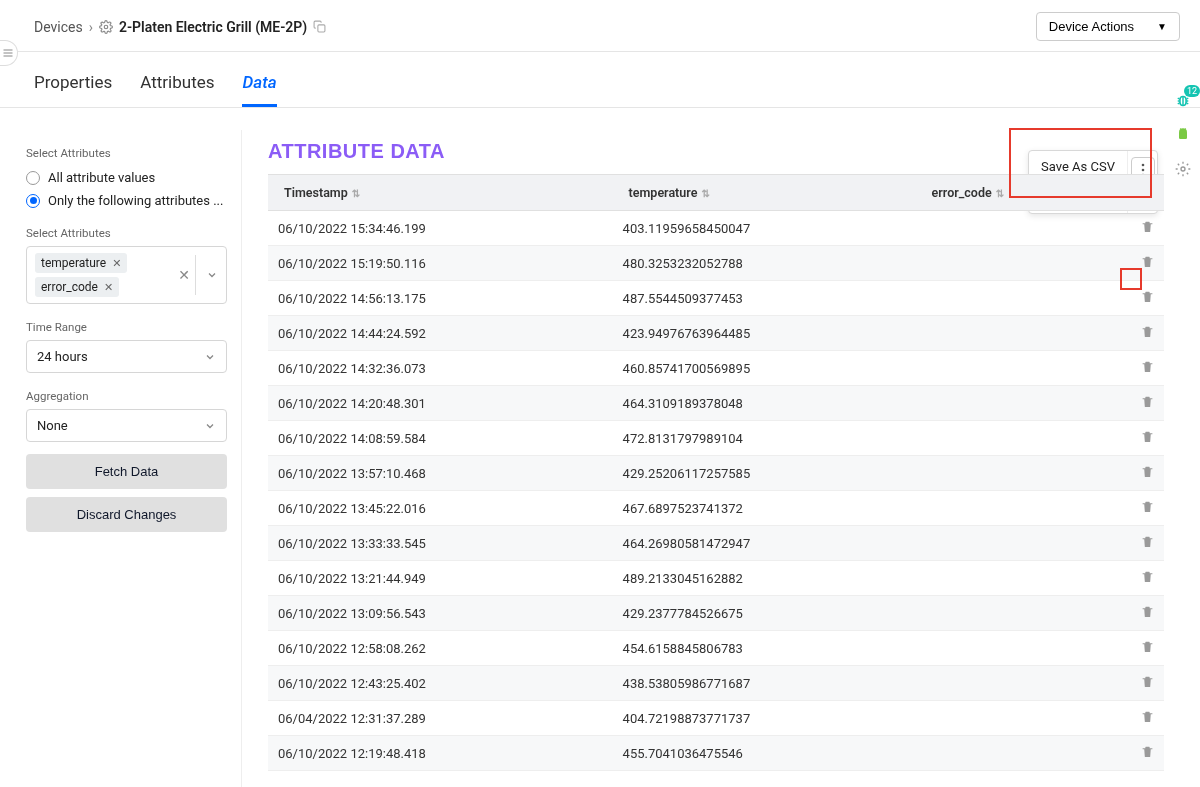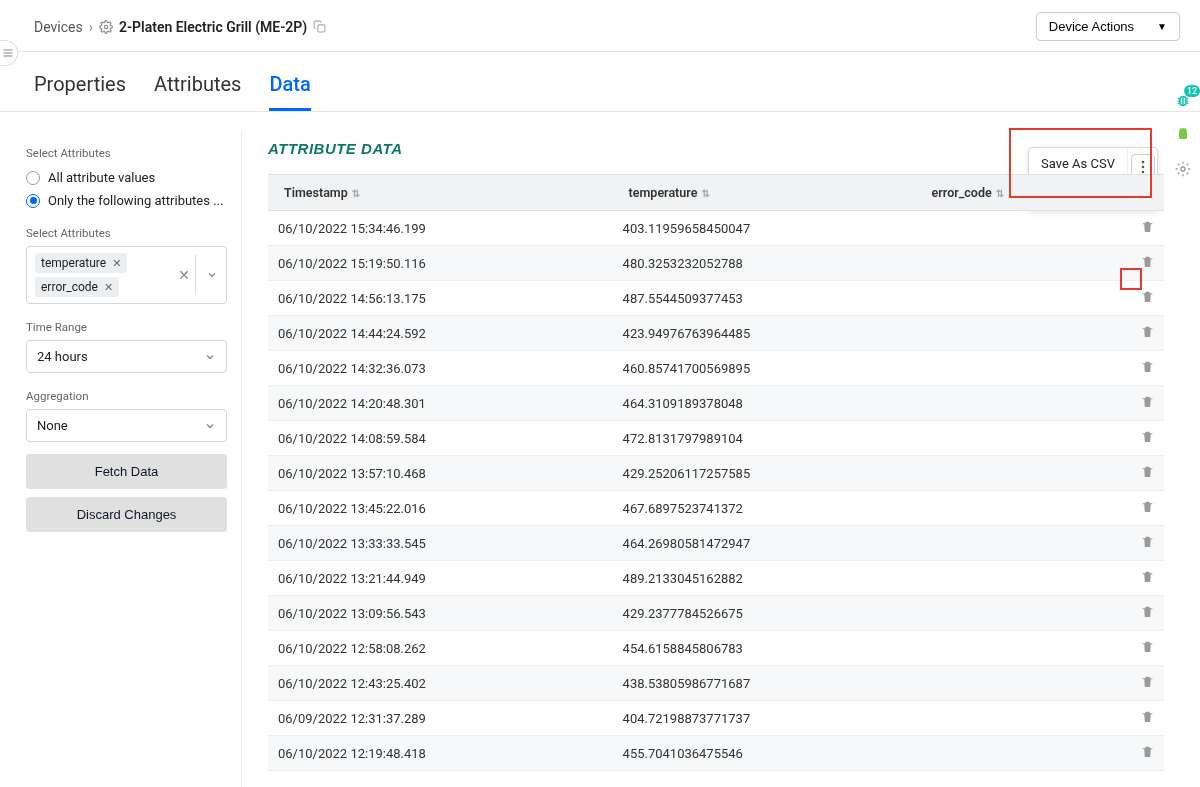--- a/index.html
+++ b/index.html
@@ -4,41 +4,41 @@
 <style>
   * { box-sizing: border-box; margin: 0; padding: 0; }
   body { font-family: -apple-system, BlinkMacSystemFont, "Segoe UI", Roboto, Arial, sans-serif; font-size: 13px; color: #222; background:#fff; width:1200px; height:787px; position:relative; overflow:hidden;}
   .header { display:flex; align-items:center; justify-content:space-between; padding: 12px 20px 10px 34px; border-bottom:1px solid #e5e5e5; }
   .bc { display:flex; align-items:center; gap:6px; font-size:14px; color:#555;}
   .bc .chev { color:#888; }
   .bc .device { color:#222; font-weight:600; display:flex; align-items:center; gap:6px;}
   .device-actions { border:1px solid #ccc; border-radius:4px; padding:6px 12px; font-size:13px; background:#fff; display:flex; align-items:center; gap:23px; cursor:pointer;}
   .toggle-handle { position:absolute; left:-2px; top:40px; width:20px; height:26px; border:1px solid #ddd; border-left:none; border-radius:0 14px 14px 0; display:flex; align-items:center; justify-content:center; color:#888; background:#fff;}
   .tabsbar { display:flex; gap:28px; padding: 0 34px; border-bottom:1px solid #e5e5e5; margin-top:6px;}
-  .tab { padding: 14px 0 12px 0; font-size:20px; color:#333; cursor:pointer; border-bottom:3px solid transparent;}
-  .tab.active { color:#0066ff; border-bottom-color:#0066ff; font-weight:500;}
+  .tab { padding: 14px 0 12px 0; font-size:17px; color:#333; cursor:pointer; border-bottom:3px solid transparent;}
+  .tab.active { color:#0066ff; border-bottom-color:#0066ff; font-weight:500;font-style:italic;}
   .content { display:flex; position:absolute; top:130px; bottom:0; left:0; right:36px;}
   .sidebar { width:242px; padding: 10px 14px 10px 26px; border-right:1px solid #eee; overflow:auto;}
   .sec-label { font-size:11.5px; color:#666; margin-top:6px; margin-bottom:6px;}
   .radio-item { display:flex; align-items:center; gap:8px; font-size:13px; padding:4px 0; cursor:pointer;}
   .radio { width:14px; height:14px; border:1.5px solid #999; border-radius:50%; display:inline-flex; align-items:center; justify-content:center;}
   .radio.checked { border-color:#0066ff;}
   .radio.checked::after { content:""; width:7px; height:7px; background:#0066ff; border-radius:50%; }
   .attr-select { border:1px solid #d6d6d6; border-radius:4px; padding:6px 8px; margin-top:6px; position:relative; min-height:44px; display:flex; align-items:center; flex-wrap:wrap; gap:4px;}
   .chip { background:#eceff1; border-radius:3px; padding:3px 6px; font-size:12px; display:inline-flex; align-items:center; gap:6px;}
   .chip .x { color:#666; font-size:11px; cursor:pointer;}
   .clr { position:absolute; right:36px; top:50%; transform:translateY(-50%); color:#888; font-size:14px; cursor:pointer;}
   .divider { position:absolute; right:30px; top:8px; bottom:8px; width:1px; background:#ddd;}
   .dd { position:absolute; right:8px; top:50%; transform:translateY(-50%); color:#888;}
   .select { border:1px solid #d6d6d6; border-radius:4px; padding:8px 10px; margin-top:4px; display:flex; justify-content:space-between; align-items:center; cursor:pointer; font-size:13px;}
   .select .ch { color:#888;}
   .btn { width:100%; padding:10px; border-radius:4px; border:none; background:#e0e0e0; color:#0f172a; font-size:13px; margin-top:12px; cursor:default;}
   .main { flex:1; padding: 10px 0 0 26px; overflow:hidden; position:relative;}
   .main-hd { display:flex; align-items:center; justify-content:space-between; padding-right:6px;}
-  .title { font-family: "Arial Black", Arial, sans-serif; font-weight:900; letter-spacing:0.5px; font-size:15px; color:#0f766e; text-transform:uppercase;font-style:italic;}
+  .title { font-family: "Arial Black", Arial, sans-serif; font-weight:900; letter-spacing:0.5px; font-size:20px; color:#8b5cf6; text-transform:uppercase;}
   .menu-wrap { position:relative; }
   .kebab { width:24px; height:26px; border:1px solid #ccc; border-radius:4px; display:flex; align-items:center; justify-content:center; cursor:pointer; background:#fff;}
   .popup { position:absolute; top:-2px; right:0; background:#fff; border:1px solid #d8d8d8; border-radius:4px; box-shadow:0 2px 6px rgba(0,0,0,0.1); min-width:126px; display:flex; padding:0;}
   .popup-items{ flex:1;}
   .popup .item { padding:8px 12px; font-size:13px; cursor:pointer; white-space:nowrap;}
   .popup .item.danger { color:#d9362b;}
   .popup .kebab-col { width:30px; border-left:1px solid #eee; display:flex; align-items:flex-start; justify-content:center; padding-top:6px;}
   .hl-red { position:absolute; border:2px solid #e63a2c; pointer-events:none;}
   .tbl-wrap { margin-top:8px; border-top:1px solid #e0e0e0; overflow:auto; position:absolute; top:36px; left:26px; right:0; bottom:0;}
   table { width:100%; border-collapse:collapse; font-size:13px;}
@@ -289,21 +289,21 @@
             </tr>
             <tr>
               <td>06/10/2022 12:43:25.402</td>
               <td>438.53805986771687</td>
               <td></td>
               <td class="del"><span class="trash"><svg width="13" height="13" viewBox="0 0 24 24" fill="#9a9a9a">
                     <path d="M3 6h18v2H3zM8 6V4a1 1 0 0 1 1-1h6a1 1 0 0 1 1 1v2M6 8l1 13a1 1 0 0 0 1 1h8a1 1 0 0 0 1-1l1-13"></path>
                   </svg></span></td>
             </tr>
             <tr>
-              <td>06/09/2022 12:31:37.289</td>
+              <td>06/04/2022 12:31:37.289</td>
               <td>404.72198873771737</td>
               <td></td>
               <td class="del"><span class="trash"><svg width="13" height="13" viewBox="0 0 24 24" fill="#9a9a9a">
                     <path d="M3 6h18v2H3zM8 6V4a1 1 0 0 1 1-1h6a1 1 0 0 1 1 1v2M6 8l1 13a1 1 0 0 0 1 1h8a1 1 0 0 0 1-1l1-13"></path>
                   </svg></span></td>
             </tr>
             <tr>
               <td>06/10/2022 12:19:48.418</td>
               <td>455.7041036475546</td>
               <td></td>

